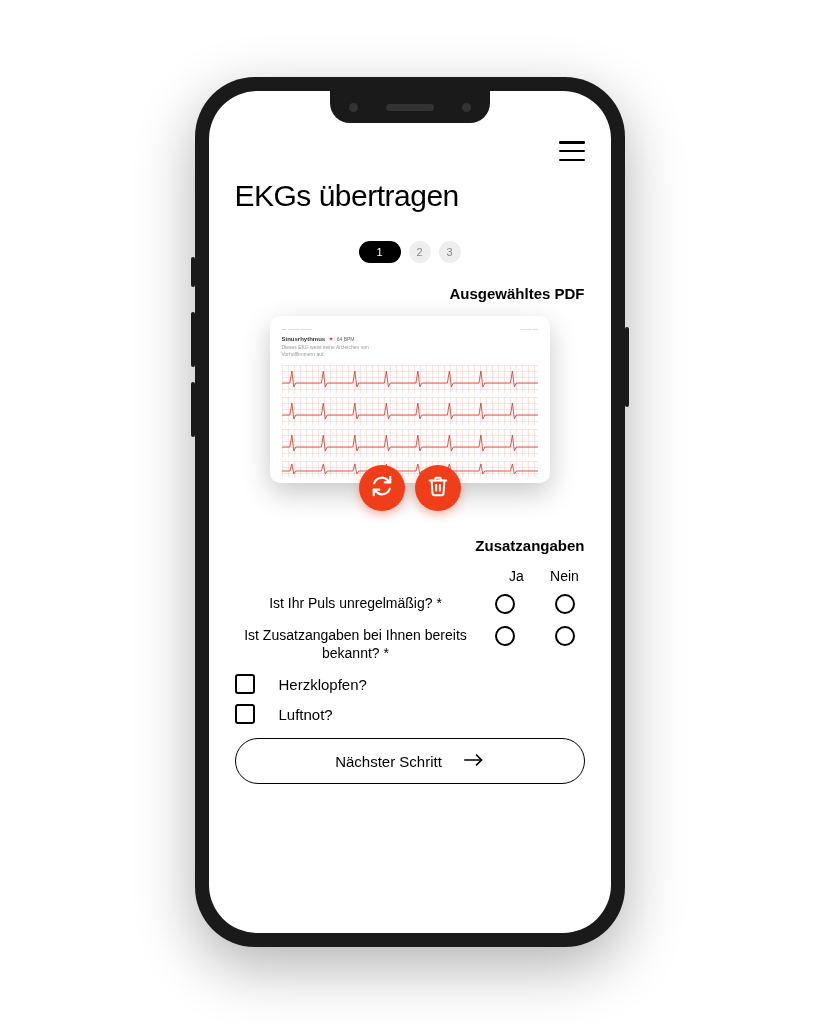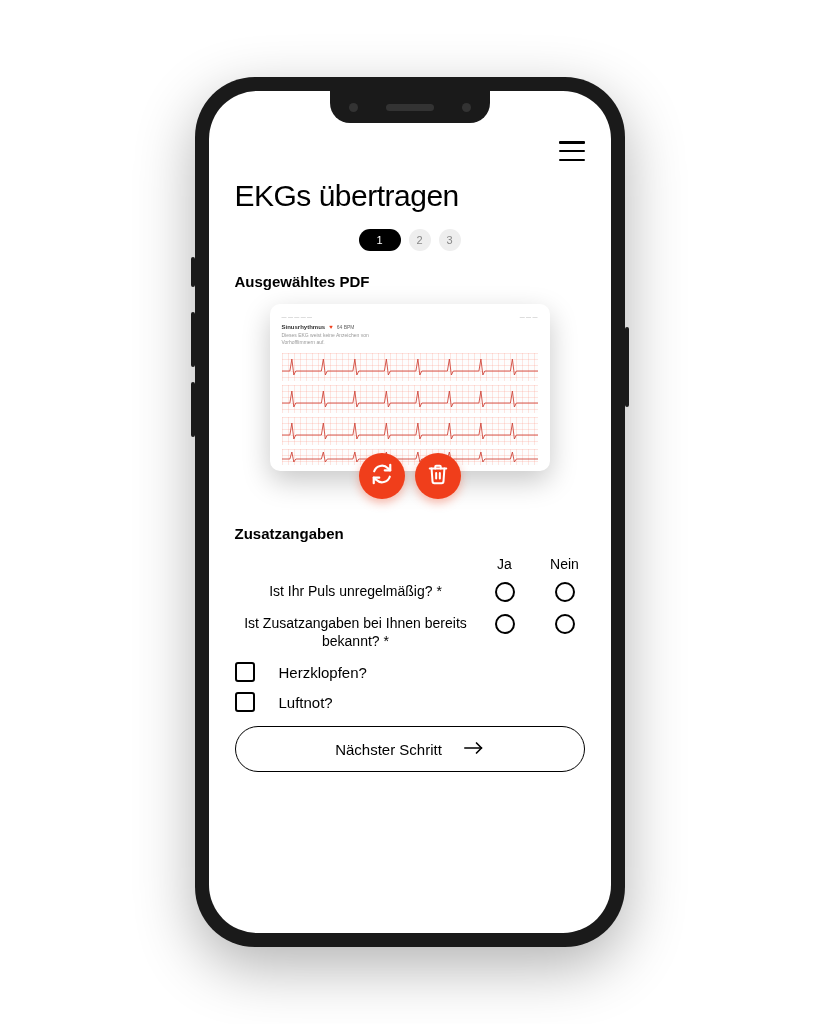--- a/index.html
+++ b/index.html
@@ -88,21 +88,21 @@
     display: block;
     height: 2.5px;
     width: 100%;
     background: #000;
     border-radius: 1px;
   }
   .title {
     font-size: 30px;
     font-weight: 500;
     letter-spacing: -0.5px;
-    margin-bottom: 16px;
+    margin-bottom: 28px;
   }
   .stepper {
     display: flex;
     justify-content: center;
     gap: 8px;
     margin-bottom: 22px;
   }
   .step-pill {
     height: 22px;
     min-width: 42px;
@@ -119,21 +119,21 @@
     height: 22px;
     border-radius: 50%;
     background: #eee;
     color: #888;
     font-size: 11px;
     display: flex;
     align-items: center;
     justify-content: center;
   }
   .section-label {
-    text-align: left;
+    text-align: right;
     font-size: 15px;
     font-weight: 600;
     margin-bottom: 14px;
   }
   .pdf-card {
     width: 280px;
     margin: 0 auto 8px auto;
     background: #fff;
     border-radius: 10px;
     box-shadow: 0 10px 28px rgba(0,0,0,0.22);
@@ -215,21 +215,21 @@
     display: flex;
     align-items: center;
     justify-content: center;
     cursor: pointer;
     box-shadow: 0 4px 10px rgba(240,62,27,0.35);
   }
   .action-btn svg { width: 22px; height: 22px; }
   .radio-header {
     display: flex;
     justify-content: flex-end;
-    gap: 20px;
+    gap: 8px;
     font-size: 14px;
     margin-bottom: 10px;
   }
   .radio-header span { width: 40px; text-align: center; }
   .radio-row {
     display: flex;
     align-items: flex-start;
     justify-content: space-between;
     margin-bottom: 12px;
     font-size: 14px;

